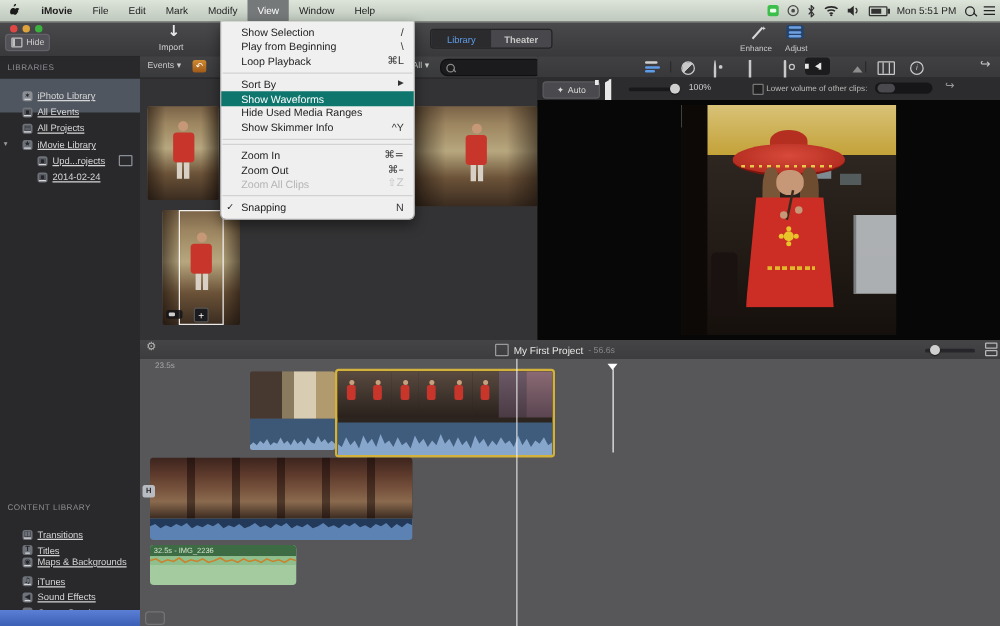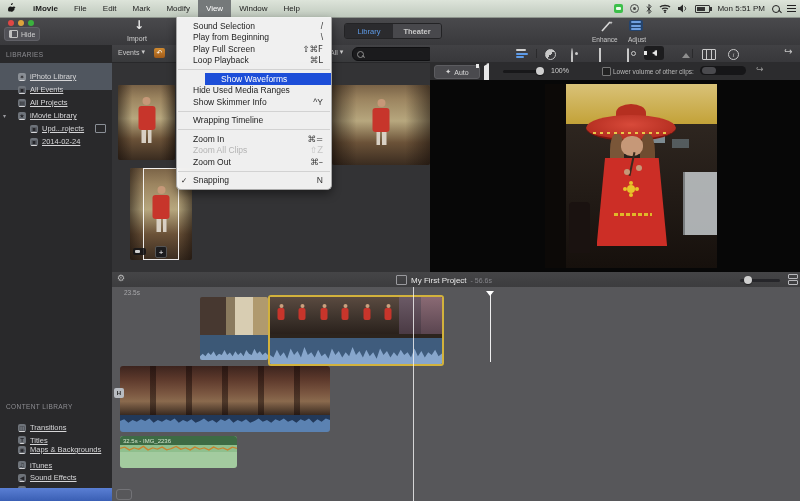--- a/index.html
+++ b/index.html
@@ -32,21 +32,21 @@
   #nc-ico{width:9px;height:8px;display:flex;flex-direction:column;justify-content:space-between;}
   #nc-ico span{height:1.4px;background:#222;}
 
   
   #view-menu{left:176px;top:17px;width:154px;background:rgba(246,246,246,0.97);
     border:1px solid #a9a9a9;border-top:none;border-radius:0 0 5px 5px;
     box-shadow:0 4px 10px rgba(0,0,0,0.45);z-index:50;padding:3px 0;font-size:8.5px;color:#1c1c1c;}
   .mi{height:11.5px;display:flex;align-items:center;padding:0 8px 0 16px;position:relative;}
   .mi .chk{position:absolute;left:4px;font-size:7.5px;}
   .mi .sc{margin-left:auto;color:#333;}
-  .mi.hl{background:#1d4ed8;color:#fff;margin-left:28px;}
+  .mi.hl{background:#0f766e;color:#fff;}
   .mi.dis{color:#b4b4b4;}
   .mi.dis .sc{color:#c4c4c4;}
   .msep{height:1px;background:#d2d2d2;margin:3px 1px;}
 
   
   #toolbar{left:0;top:17px;width:800px;height:28px;
     background:linear-gradient(#4a4a4d,#39393c);border-bottom:1px solid #242426;}
   .light{width:6px;height:6px;border-radius:50%;position:absolute;top:3px;}
   #hide-btn{left:4px;top:10px;height:12px;padding:0 4px;background:#515157;border:1px solid #616167;
     border-radius:3px;display:flex;align-items:center;gap:3px;font-size:7px;color:#d0d0d0;}
@@ -534,62 +534,59 @@
         </svg>
     </span>
   </div>
 
   <span id="playhead"></span>
   <span id="tl-bottom-btn"></span>
 </div>
 
 <div id="view-menu" class="abs">
   <div class="mi">
-    <span>Sound Selection</span>
+    <span>Show Selection</span>
     <span class="sc">/</span>
   </div>
   <div class="mi">
     <span>Play from Beginning</span>
     <span class="sc">\</span>
   </div>
   <div class="mi">
-    <span>Play Full Screen</span>
-    <span class="sc ico">⇧⌘F</span>
-  </div>
-  <div class="mi">
     <span>Loop Playback</span>
     <span class="sc ico">⌘L</span>
   </div>
   <div class="msep"></div>
+  <div class="mi">
+    <span>Sort By</span>
+    <span class="sc ico" style="font-size:6px;">▶</span>
+  </div>
   <div class="mi hl">
     <span>Show Waveforms</span>
   </div>
   <div class="mi">
     <span>Hide Used Media Ranges</span>
   </div>
   <div class="mi">
     <span>Show Skimmer Info</span>
     <span class="sc">^Y</span>
   </div>
   <div class="msep"></div>
-  <div class="mi">
-    <span>Wrapping Timeline</span>
-  </div>
   <div class="msep"></div>
   <div class="mi">
     <span>Zoom In</span>
     <span class="sc ico">⌘=</span>
+  </div>
+  <div class="mi">
+    <span>Zoom Out</span>
+    <span class="sc ico">⌘–</span>
   </div>
   <div class="mi dis">
     <span>Zoom All Clips</span>
     <span class="sc ico">⇧Z</span>
   </div>
-  <div class="mi">
-    <span>Zoom Out</span>
-    <span class="sc ico">⌘–</span>
-  </div>
   <div class="msep"></div>
   <div class="mi">
     <span class="chk ico">✓</span>
     <span>Snapping</span>
     <span class="sc">N</span>
   </div>
 </div>
 
 </body></html>

